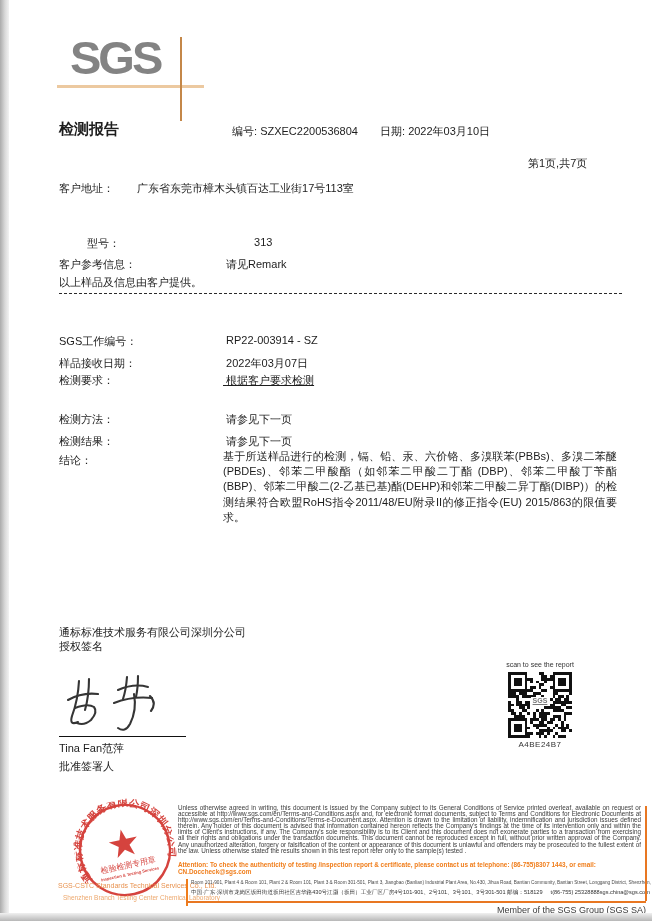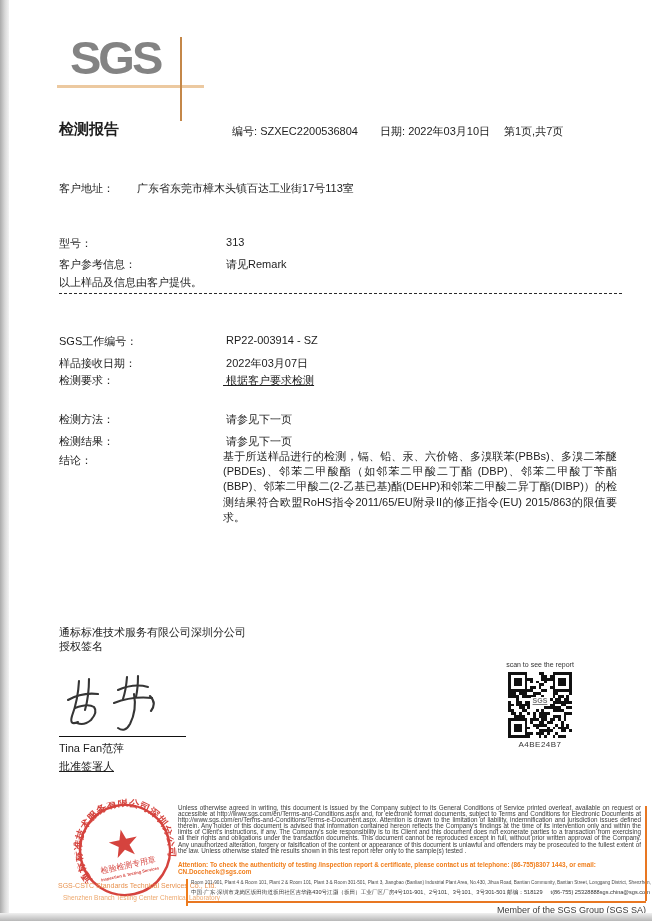--- a/index.html
+++ b/index.html
@@ -23,21 +23,21 @@
   .w164 .lbl{width:164px;}
   .dashline{position:absolute;left:59px;top:293px;width:563px;border-top:1.5px dashed #2a2a2a;}
   .conclusion{position:absolute;left:223px;top:449px;width:394px;font-size:11px;
     line-height:15.2px;color:#1d1d1d;text-align:justify;}
   
   .sig-company{position:absolute;left:59px;top:625px;font-size:11px;color:#1d1d1d;}
   .sig-auth{position:absolute;left:59px;top:639px;font-size:11px;color:#1d1d1d;}
   .sig-svg{position:absolute;left:62px;top:668px;}
   .sig-line{position:absolute;left:59px;top:736px;width:127px;border-top:1.5px solid #111;}
   .sig-name{position:absolute;left:59px;top:741px;font-size:11px;color:#1d1d1d;}
-  .sig-title{position:absolute;left:59px;top:759px;font-size:11px;color:#1d1d1d;text-decoration:underline;}
+  .sig-title{position:absolute;left:59px;top:759px;font-size:11px;color:#1d1d1d;}
   
   .qr-caption{position:absolute;left:505px;top:661px;width:70px;text-align:center;
     font-size:7px;color:#333;}
   .qr-box{position:absolute;left:508px;top:672px;width:64px;height:66px;
     display:grid;grid-template-columns:repeat(23,1fr);grid-template-rows:repeat(23,1fr);}
   .qr-box .on{background:#111;}
   .qr-sgs{position:absolute;left:508px;top:697px;width:64px;text-align:center;
     font-size:7px;font-weight:bold;color:#777;pointer-events:none;}
   .qr-sgs span{background:#fff;padding:0 2px;text-decoration:underline;}
   .qr-code{position:absolute;left:505px;top:740px;width:70px;text-align:center;
@@ -74,28 +74,28 @@
 
   <div class="report-title">检测报告</div>
   <div class="meta" style="left:232px;">
     <span>编号:</span>
     <span>SZXEC2200536804</span>
   </div>
   <div class="meta" style="left:380px;">
     <span>日期:</span>
     <span>2022年03月10日</span>
   </div>
-  <div class="meta" style="left:504px;">第1页,共7页</div>
+  <div class="meta" style="left:528px;margin-top:32px;">第1页,共7页</div>
 
   <div class="row w75" style="top:181px;">
     <span class="lbl">客户地址：</span>
     <span>广东省东莞市樟木头镇百达工业街17号113室</span>
   </div>
 
-  <div class="row w164" style="top:236px;">
+  <div class="row w164" style="top:236px;margin-left:28px;">
     <span class="lbl">型号：</span>
     <span>313</span>
   </div>
   <div class="row w164" style="top:257px;">
     <span class="lbl">客户参考信息：</span>
     <span>请见Remark</span>
   </div>
   <div class="row" style="top:275px;">以上样品及信息由客户提供。</div>
   <div class="dashline"></div>
 
@@ -113,21 +113,21 @@
   </div>
   <div class="row w164" style="top:412px;">
     <span class="lbl">检测方法：</span>
     <span>请参见下一页</span>
   </div>
   <div class="row w164" style="top:434px;">
     <span class="lbl">检测结果：</span>
     <span>请参见下一页</span>
   </div>
   <div class="row" style="top:453px;">结论：</div>
-  <div class="conclusion">基于所送样品进行的检测，镉、铅、汞、六价铬、多溴联苯(PBBs)、多溴二苯醚(PBDEs)、邻苯二甲酸酯（如邻苯二甲酸二丁酯 (DBP)、邻苯二甲酸丁苄酯(BBP)、邻苯二甲酸二(2-乙基已基)酯(DEHP)和邻苯二甲酸二异丁酯(DIBP)）的检测结果符合欧盟RoHS指令2011/65/EU附录II的修正指令(EU) 2015/863的限值要求。</div>
+  <div class="conclusion">基于所送样品进行的检测，镉、铅、汞、六价铬、多溴联苯(PBBs)、多溴二苯醚(PBDEs)、邻苯二甲酸酯（如邻苯二甲酸二丁酯 (DBP)、邻苯二甲酸丁苄酯(BBP)、邻苯二甲酸二(2-乙基已基)酯(DEHP)和邻苯二甲酸二异丁酯(DIBP)）的检测结果符合欧盟RoHS指令2011/48/EU附录II的修正指令(EU) 2015/863的限值要求。</div>
 
   <div class="sig-company">通标标准技术服务有限公司深圳分公司</div>
   <div class="sig-auth">授权签名</div>
   <svg class="sig-svg" width="125" height="70" viewBox="0 0 125 70">
     <g stroke="#1a1a1a" stroke-width="2.1" fill="none" stroke-linecap="round" opacity="0.88">
       <path d="M6,32 Q20,24 36,26"></path>
       <path d="M17,13 Q16,32 10,48 Q7,58 16,54"></path>
       <path d="M27,11 Q27,28 23,42"></path>
       <path d="M13,40 Q26,35 32,39 Q36,44 29,52 Q22,58 15,55"></path>
       <path d="M56,22 Q72,15 86,19"></path>

